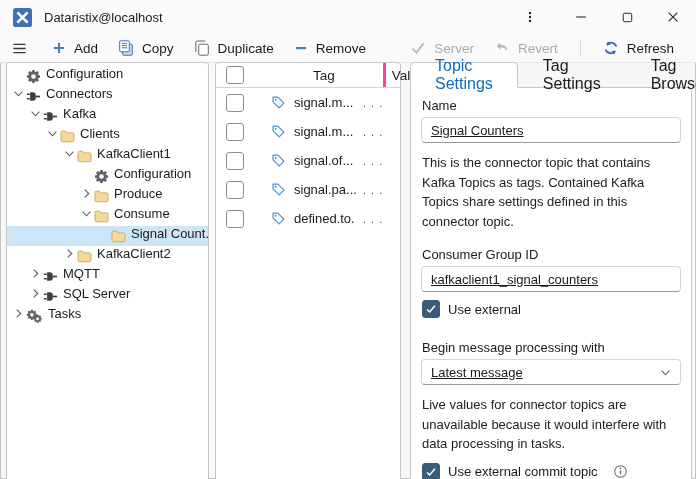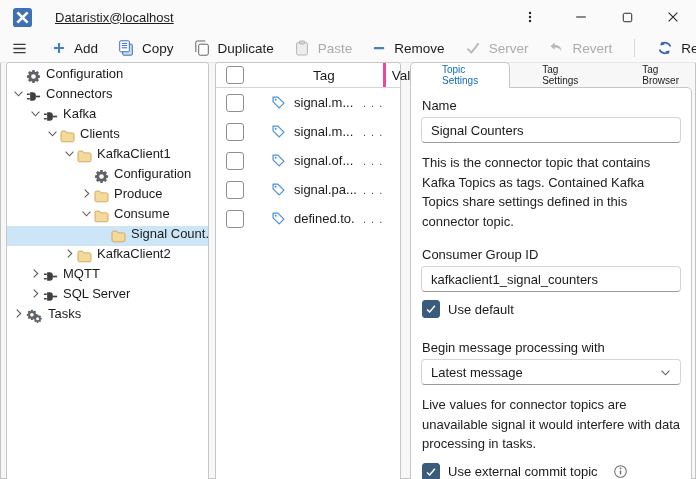--- a/index.html
+++ b/index.html
@@ -10,21 +10,21 @@
     color:#1b1b1b;font-size:13px;
     box-shadow:inset 0 0 0 1px #c3c3c3;
     -webkit-font-smoothing:antialiased;
   }
   .ic{display:inline-flex;align-items:center;justify-content:center;flex:none;}
   .ic svg{display:block;}
 
   
   #titlebar{position:absolute;left:0;top:0;width:696px;height:34px;background:#fafafa;display:flex;align-items:center;}
   #app-icon{margin-left:13px;}
-  #window-title{margin-left:23px;font-size:13px;color:#1c1c1c;text-decoration:underline;}
+  #window-title{margin-left:12px;font-size:13px;color:#1c1c1c;}
   #win-controls{margin-left:auto;display:flex;align-items:center;height:100%;}
   .win-btn{width:46px;height:34px;border:none;background:transparent;display:flex;align-items:center;justify-content:center;cursor:default;padding:0;}
   #win-controls .win-btn:first-child{margin-right:8px;width:40px;}
 
   
   #toolbar{position:absolute;left:0;top:34px;width:696px;height:28px;background:#fafafa;border-bottom:1px solid #e7e7e7;display:flex;align-items:center;}
   #tb-menu{border:none;background:transparent;padding:0 8px 0 11px;height:26px;display:flex;align-items:center;}
   .tb-btn{border:none;background:transparent;height:26px;display:flex;align-items:center;gap:8px;padding:0 10px;font-family:inherit;font-size:13.5px;color:#1b1b1b;cursor:default;}
   .tb-btn.disabled{color:#ababab;pointer-events:none;}
   #tb-left{display:flex;align-items:flex-start;margin-left:6px;}
@@ -51,26 +51,26 @@
   .th-val{width:44px;border-left:3px solid #ec4899;padding-left:6px;box-sizing:border-box;align-self:stretch;display:flex;align-items:center;}
   .trow{height:29px;display:flex;align-items:center;}
   .trow .cbx{margin-left:10px;}
   .trow .ic{margin-left:27px;}
   .tcell{margin-left:8px;flex:1;font-size:13px;white-space:nowrap;overflow:hidden;}
   .tval{width:44px;padding-left:7px;box-sizing:border-box;color:#4f4f4f;font-size:11px;letter-spacing:1px;}
 
   
   #settings{position:absolute;left:410px;top:62px;width:282px;}
   #tabs{display:flex;height:25px;position:relative;z-index:2;}
-  .tab{padding:0 31px;display:flex;align-items:center;font-size:10px;color:#1b1b1b;border-radius:5px 5px 0 0;}
+  .tab{padding:0 24px;display:flex;align-items:center;font-size:16px;color:#1b1b1b;border-radius:5px 5px 0 0;}
   .tab.active{background:#fff;border:1px solid #c6c6c6;border-bottom:1px solid #fff;margin-bottom:-1px;color:#0f6cbd;}
   .tab:not(.active){margin:0 1px;}
   #tab-body{position:relative;background:#fff;border:1px solid #c6c6c6;border-radius:0 5px 0 0;height:400px;box-sizing:content-box;padding:10px 10px 0 10px;}
   .fld-label{font-size:13px;color:#1a1a1a;margin:0 0 4px 1px;}
-  .tbx{width:100%;box-sizing:border-box;height:26px;border:1px solid #d5d5d5;border-bottom-color:#9a9a9a;border-radius:4px;background:#fff;font-family:inherit;font-size:13px;color:#1a1a1a;padding:0 9px;outline:none;}
+  .tbx{width:100%;box-sizing:border-box;height:26px;border:1px solid #d5d5d5;border-bottom-color:#9a9a9a;border-radius:4px;background:#fff;font-family:inherit;font-size:13px;color:#1a1a1a;padding:0 9px;outline:none;text-decoration:underline;}
   .desc{font-size:13px;line-height:19.5px;color:#222;margin:10px 1px 0 1px;}
   .sect{margin-top:16px;}
   .cb-row{display:flex;align-items:center;gap:8px;margin-top:8px;margin-left:1px;font-size:13px;}
   .fcb{width:16px;height:16px;border:1px solid #8f8f8f;border-radius:3px;background:#fff;display:inline-flex;align-items:center;justify-content:center;flex:none;}
   .fcb.checked{background:#3b5b7a;border-color:#3b5b7a;}
   .select{position:relative;}
   .select .chev{position:absolute;right:9px;top:7px;pointer-events:none;}
   .info{margin-left:7px;display:inline-flex;}
 </style>
 </head>
@@ -149,29 +149,20 @@
         </button>
         <button class="tb-btn">
           <span class="ic ">
             <svg width="16" height="16" viewBox="0 0 16 16">
               <rect x="4.7" y="4.2" width="9.6" height="11" rx="1.5" fill="#fff" stroke="#5f6368"></rect>
               <path d="M11.3 1H3.2A1.4 1.4 0 0 0 1.8 2.4V12" fill="none" stroke="#5f6368"></path>
             </svg>
           </span>
           <span class="tb-lb">Duplicate</span>
         </button>
-        <button class="tb-btn disabled">
-          <span class="ic ">
-            <svg width="16" height="16" viewBox="0 0 16 16">
-              <rect x="2.6" y="2.6" width="10.8" height="12.4" rx="1.5" fill="#ededed" stroke="#b5b5b5"></rect>
-              <rect x="5.4" y="1" width="5.2" height="3" rx="1" fill="#d7d7d7" stroke="#b5b5b5"></rect>
-            </svg>
-          </span>
-          <span class="tb-lb">Paste</span>
-        </button>
         <button class="tb-btn">
           <span class="ic ">
             <svg width="14" height="14" viewBox="0 0 16 16">
               <rect x="2" y="6.8" width="12" height="2.5" rx="1.1" fill="#4a7ebb"></rect>
             </svg>
           </span>
           <span class="tb-lb">Remove</span>
         </button>
       </div>
     <div id="tb-right">
@@ -463,36 +454,36 @@
         <div class="fld-label">Consumer Group ID</div>
         <input class="tbx" value="kafkaclient1_signal_counters" style="">
       </div>
 
       <div class="cb-row">
         <span class="fcb checked">
             <svg width="12" height="12" viewBox="0 0 16 16">
               <path d="M2.8 8.6l3.4 3.4 7-8.2" fill="none" stroke="#fff" stroke-width="2"></path>
             </svg>
           </span>
-        <span>Use default</span>
+        <span>Use external</span>
       </div>
 
       <div class="sect" style="margin-top:22px;">
         <div class="fld-label">Begin message processing with</div>
         <div class="select">
           <input class="tbx" readonly="" value="Latest message" style="">
           <span class="chev ic js-chev">
               <svg width="13" height="13" viewBox="0 0 16 16">
                 <path d="M3.2 5.8L8 10.8l4.8-5" fill="none" stroke="#5a5a5a" stroke-width="1.3"></path>
               </svg>
             </span>
         </div>
       </div>
 
-      <p class="desc">Live values for connector topics are unavailable signal it would interfere with data processing in tasks.</p>
+      <p class="desc">Live values for connector topics are unavailable because it would interfere with data processing in tasks.</p>
 
       <div class="cb-row" style="margin-top:9px;">
         <span class="fcb checked">
             <svg width="12" height="12" viewBox="0 0 16 16">
               <path d="M2.8 8.6l3.4 3.4 7-8.2" fill="none" stroke="#fff" stroke-width="2"></path>
             </svg>
           </span>
         <span>Use external commit topic</span>
         <span class="info ic">
             <svg width="15" height="15" viewBox="0 0 16 16">

